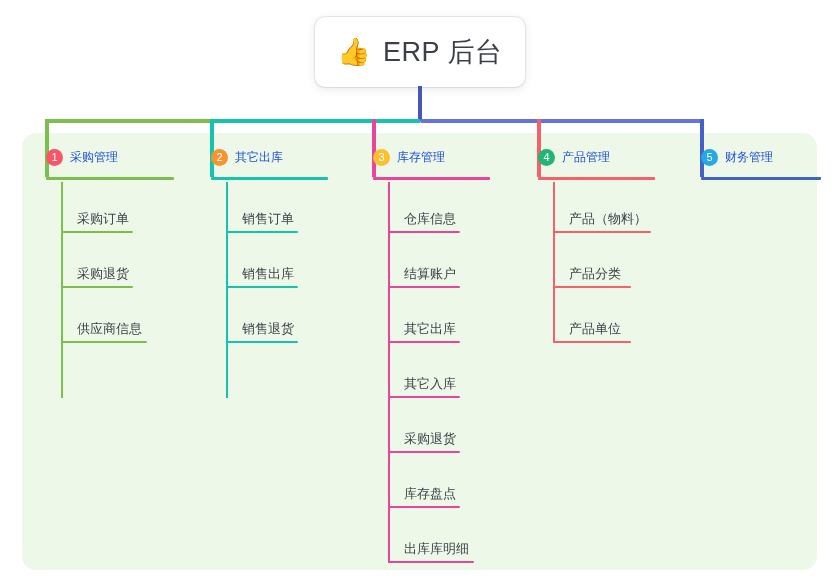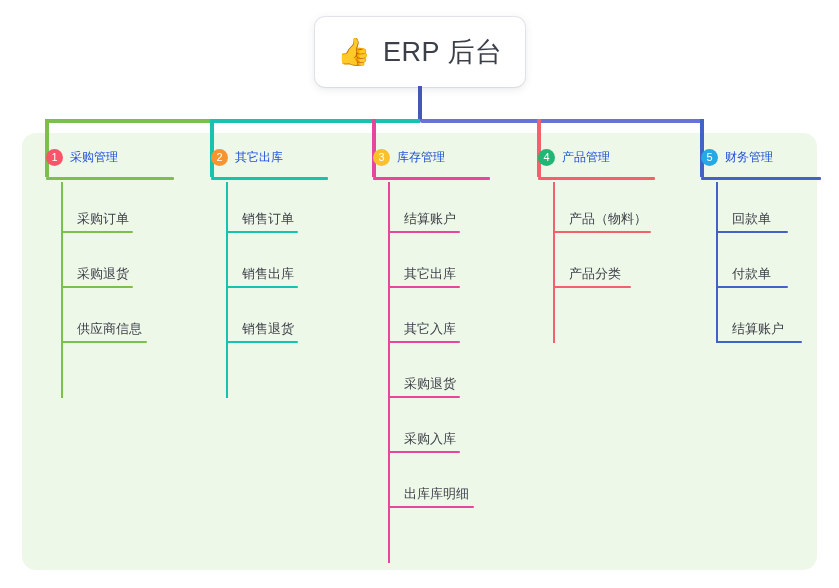--- a/index.html
+++ b/index.html
@@ -133,37 +133,41 @@
       </div>
       <div class="col" style="left: 357px;">
         <div class="col-head">
           <span class="badge" style="background: rgb(251, 192, 45);">3</span>
           <span class="head-text">库存管理</span>
           <div class="head-rule" style="width: 117px; background: rgb(232, 69, 156);"></div>
         </div>
         <div class="leaves">
           <div class="spine" style="background: rgb(232, 69, 156); height: 381px;"></div>
           <div class="leaf">
+            <span class="leaf-text">仓库信息</span>
+            <div class="leaf-rule" style="width: 72px; background: rgb(232, 69, 156);"></div>
+          </div>
+          <div class="leaf">
             <span class="leaf-text">结算账户</span>
             <div class="leaf-rule" style="width: 72px; background: rgb(232, 69, 156);"></div>
           </div>
           <div class="leaf">
             <span class="leaf-text">其它出库</span>
             <div class="leaf-rule" style="width: 72px; background: rgb(232, 69, 156);"></div>
           </div>
           <div class="leaf">
             <span class="leaf-text">其它入库</span>
             <div class="leaf-rule" style="width: 72px; background: rgb(232, 69, 156);"></div>
           </div>
           <div class="leaf">
             <span class="leaf-text">采购退货</span>
             <div class="leaf-rule" style="width: 72px; background: rgb(232, 69, 156);"></div>
           </div>
           <div class="leaf">
-            <span class="leaf-text">采购入库</span>
+            <span class="leaf-text">库存盘点</span>
             <div class="leaf-rule" style="width: 72px; background: rgb(232, 69, 156);"></div>
           </div>
           <div class="leaf">
             <span class="leaf-text">出库库明细</span>
             <div class="leaf-rule" style="width: 86px; background: rgb(232, 69, 156);"></div>
           </div>
         </div>
       </div>
       <div class="col" style="left: 522px;">
         <div class="col-head">
@@ -174,39 +178,28 @@
         <div class="leaves">
           <div class="spine" style="background: rgb(244, 97, 106); height: 161px;"></div>
           <div class="leaf">
             <span class="leaf-text">产品（物料）</span>
             <div class="leaf-rule" style="width: 98px; background: rgb(244, 97, 106);"></div>
           </div>
           <div class="leaf">
             <span class="leaf-text">产品分类</span>
             <div class="leaf-rule" style="width: 78px; background: rgb(244, 97, 106);"></div>
           </div>
+          <div class="leaf">
+            <span class="leaf-text">产品单位</span>
+            <div class="leaf-rule" style="width: 78px; background: rgb(244, 97, 106);"></div>
+          </div>
         </div>
       </div>
       <div class="col" style="left: 685px;">
         <div class="col-head">
           <span class="badge" style="background: rgb(36, 169, 229);">5</span>
           <span class="head-text">财务管理</span>
           <div class="head-rule" style="width: 120px; background: rgb(66, 98, 197);"></div>
         </div>
-        <div class="leaves">
-          <div class="spine" style="background: rgb(66, 98, 197); height: 161px;"></div>
-          <div class="leaf">
-            <span class="leaf-text">回款单</span>
-            <div class="leaf-rule" style="width: 72px; background: rgb(66, 98, 197);"></div>
-          </div>
-          <div class="leaf">
-            <span class="leaf-text">付款单</span>
-            <div class="leaf-rule" style="width: 72px; background: rgb(66, 98, 197);"></div>
-          </div>
-          <div class="leaf">
-            <span class="leaf-text">结算账户</span>
-            <div class="leaf-rule" style="width: 86px; background: rgb(66, 98, 197);"></div>
-          </div>
-        </div>
       </div>
     </div>
 
 </div>
 
 </body></html>

